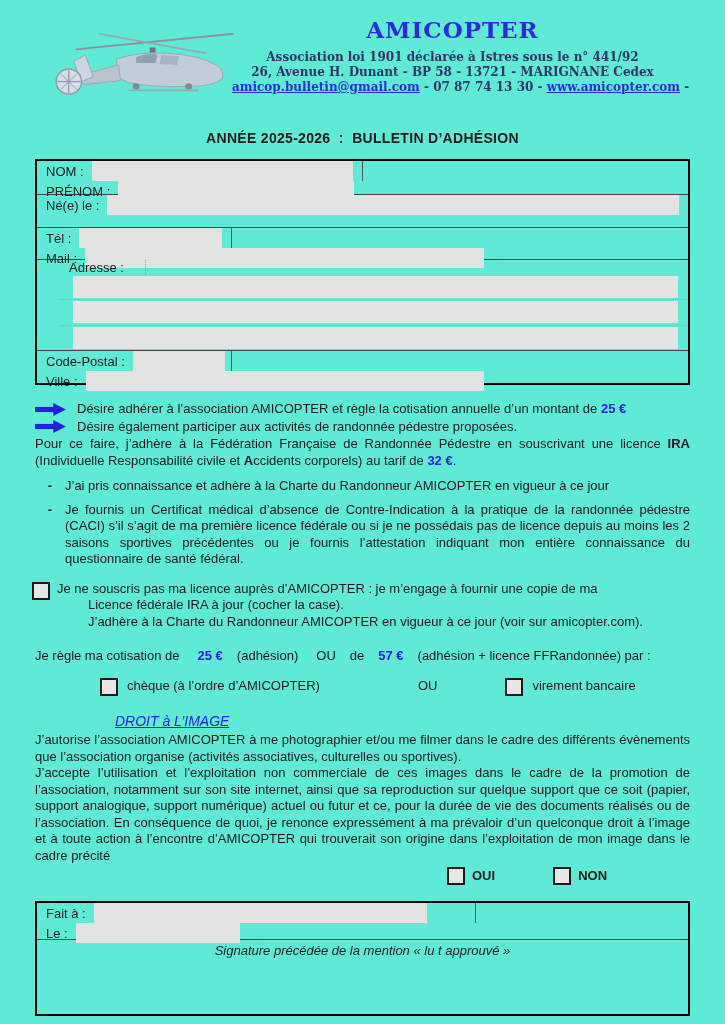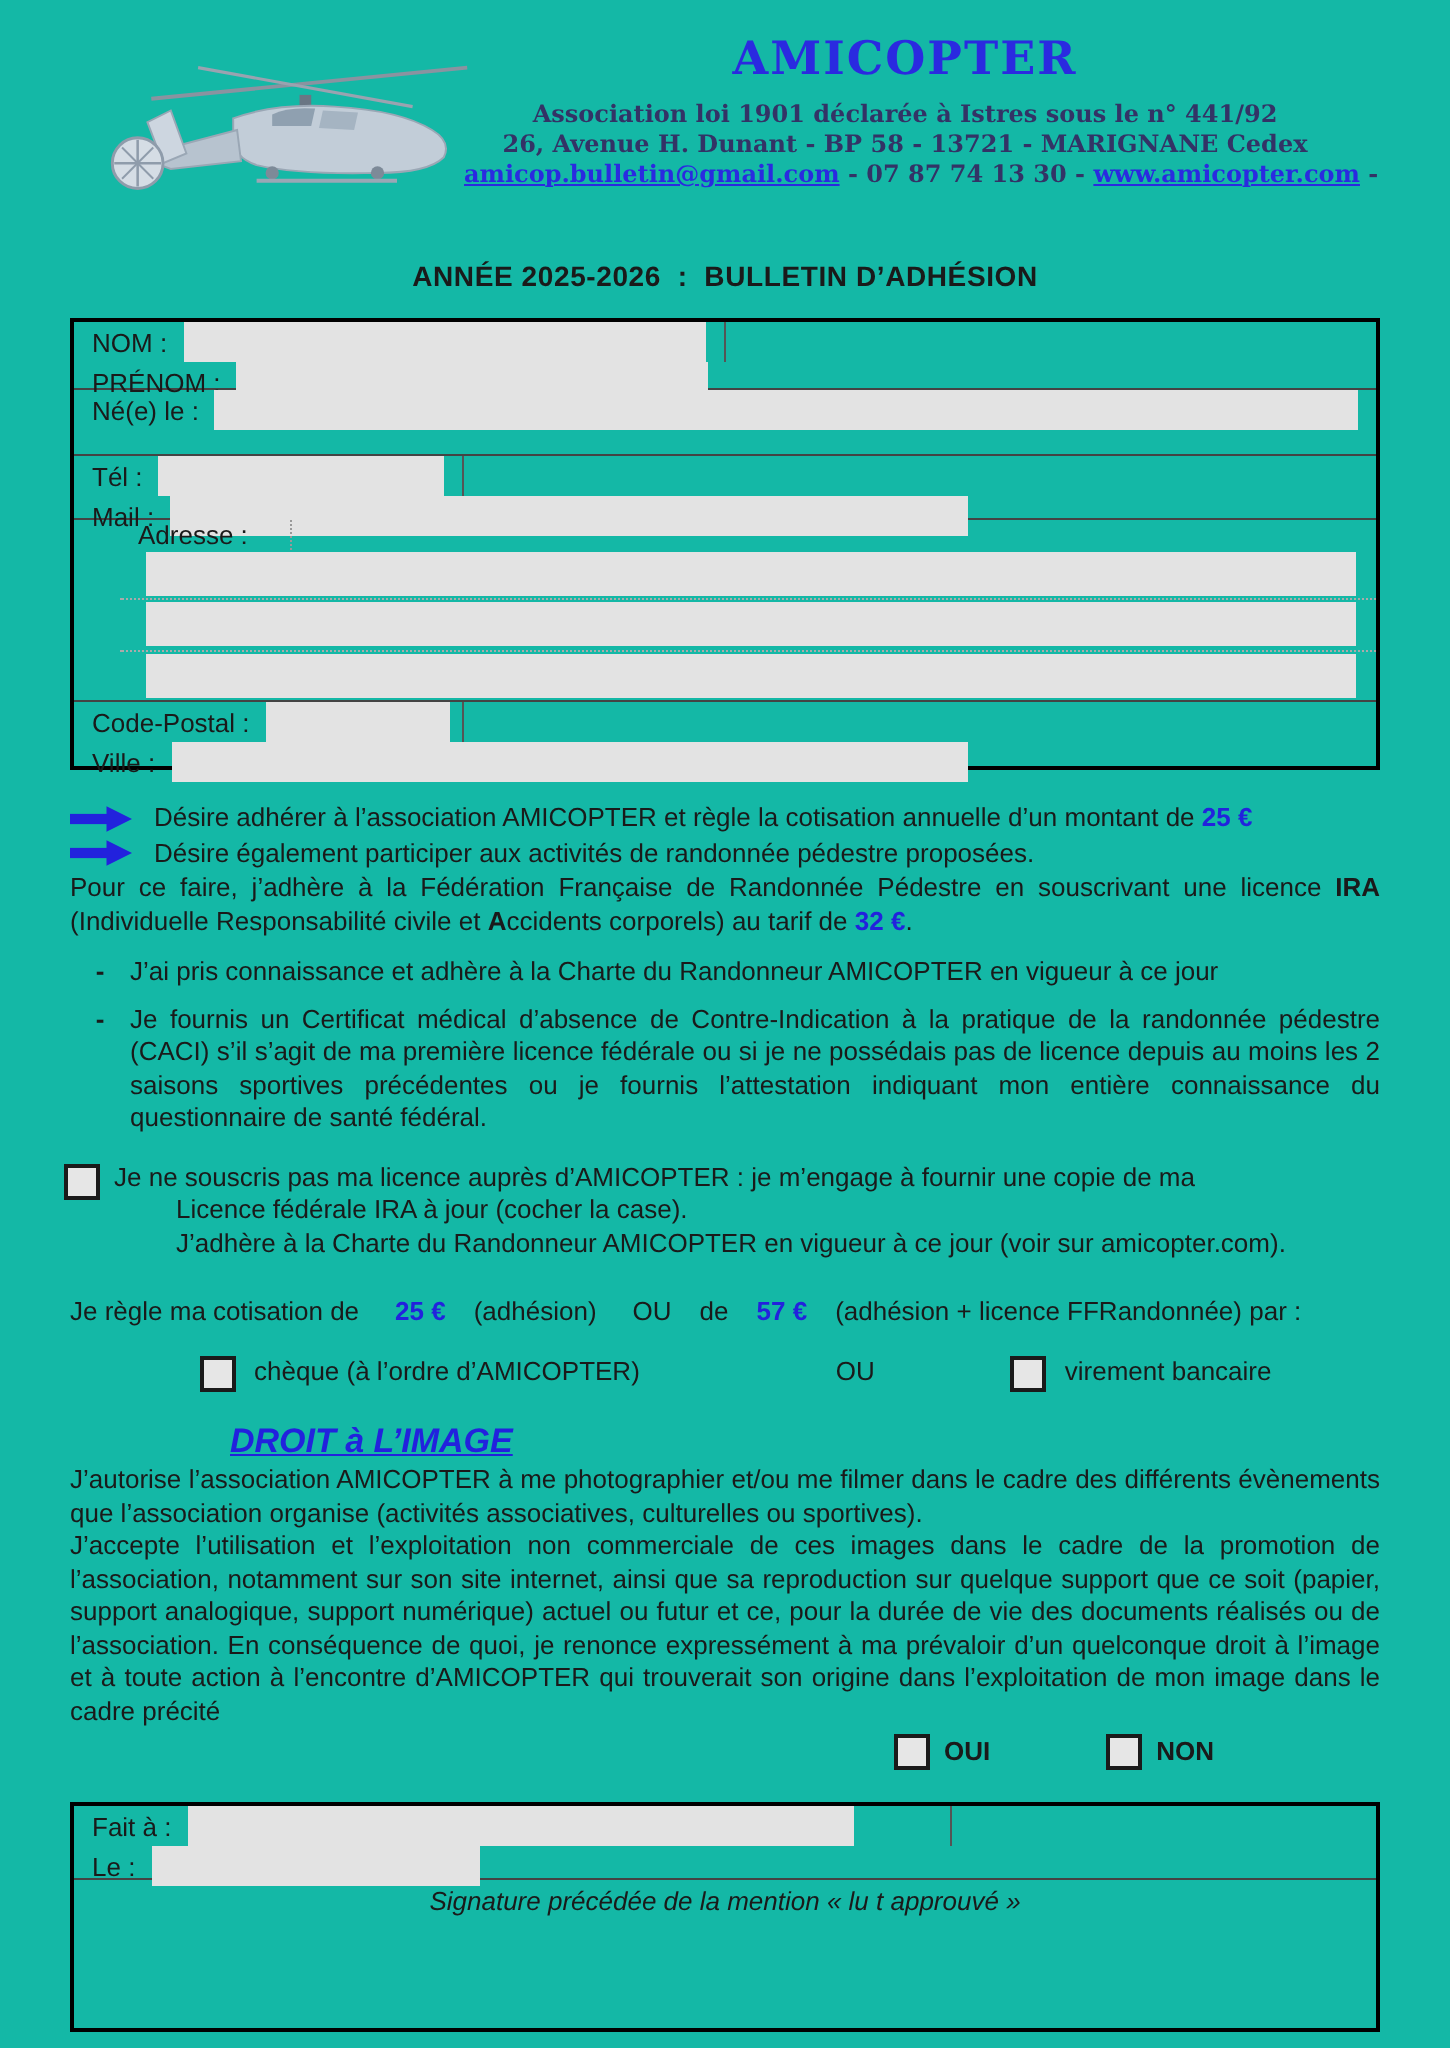--- a/index.html
+++ b/index.html
@@ -1,16 +1,16 @@
 <!DOCTYPE html>
 <html lang="fr"><head>
 <meta charset="utf-8">
 <style>
   html,body{margin:0;padding:0;background:#fff;}
-  .page{width:725px;height:1024px;background:#14b8a6;overflow:hidden;position:relative;
+  .page{width:725px;height:1024px;background:#5eead4;overflow:hidden;position:relative;
         font-family:"Liberation Sans",sans-serif;color:#1a1a1a;}
   
   .header{position:relative;height:116px;padding-top:16px;box-sizing:border-box;}
   .heli{position:absolute;left:42px;top:26px;width:196px;height:78px;}
   .header-text{margin-left:232px;margin-right:52px;text-align:center;}
   .org-name{font-family:"DejaVu Serif",serif;font-weight:bold;color:#2a2ae0;
             font-size:23px;letter-spacing:1px;margin-bottom:7px;}
   .header-line{font-family:"DejaVu Serif",serif;font-weight:bold;color:#333366;
                font-size:12px;line-height:15px;}
   .contact-line a,.contact-line span{white-space:pre;}
@@ -55,21 +55,21 @@
       background:#e6e6e6;flex:0 0 auto;cursor:pointer;}
   .lic-cb{margin:1px 7px 0 -3px;}
   .lic-text{flex:1;}
   .lic-text p{margin:0;}
   .lic-text .indent{padding-left:31px;}
   .pay-line{margin:18px 0 0;}
   .g14{margin-left:14px;} .g18{margin-left:18px;}
   .cheque-row{display:flex;align-items:center;margin-top:13px;margin-left:65px;}
   .cheque-row .cb{margin-right:9px;}
   .ou-mid{margin:0 68px 0 98px;}
-  .droit{font-size:17px;color:#2222dd;font-weight:bold;font-style:italic;
+  .droit{font-size:14px;color:#2222dd;font-weight:normal;font-style:italic;
          text-decoration:underline;margin:17px 0 3px 80px;}
   .ouinon-row{display:flex;align-items:center;margin-top:3px;margin-left:412px;}
   .ouinon-row .cb{margin-right:7px;}
   .ouinon-row .gap{margin-left:58px;}
   
   .footer-table{margin-top:16px;}
   .fait-cell{padding-left:9px;}
   .fait-field{margin-right:48px;}
   .sig-row{border-top:1px solid #444;height:74px;}
   .sig-note{text-align:center;font-weight:normal;font-style:italic;font-size:13px;

